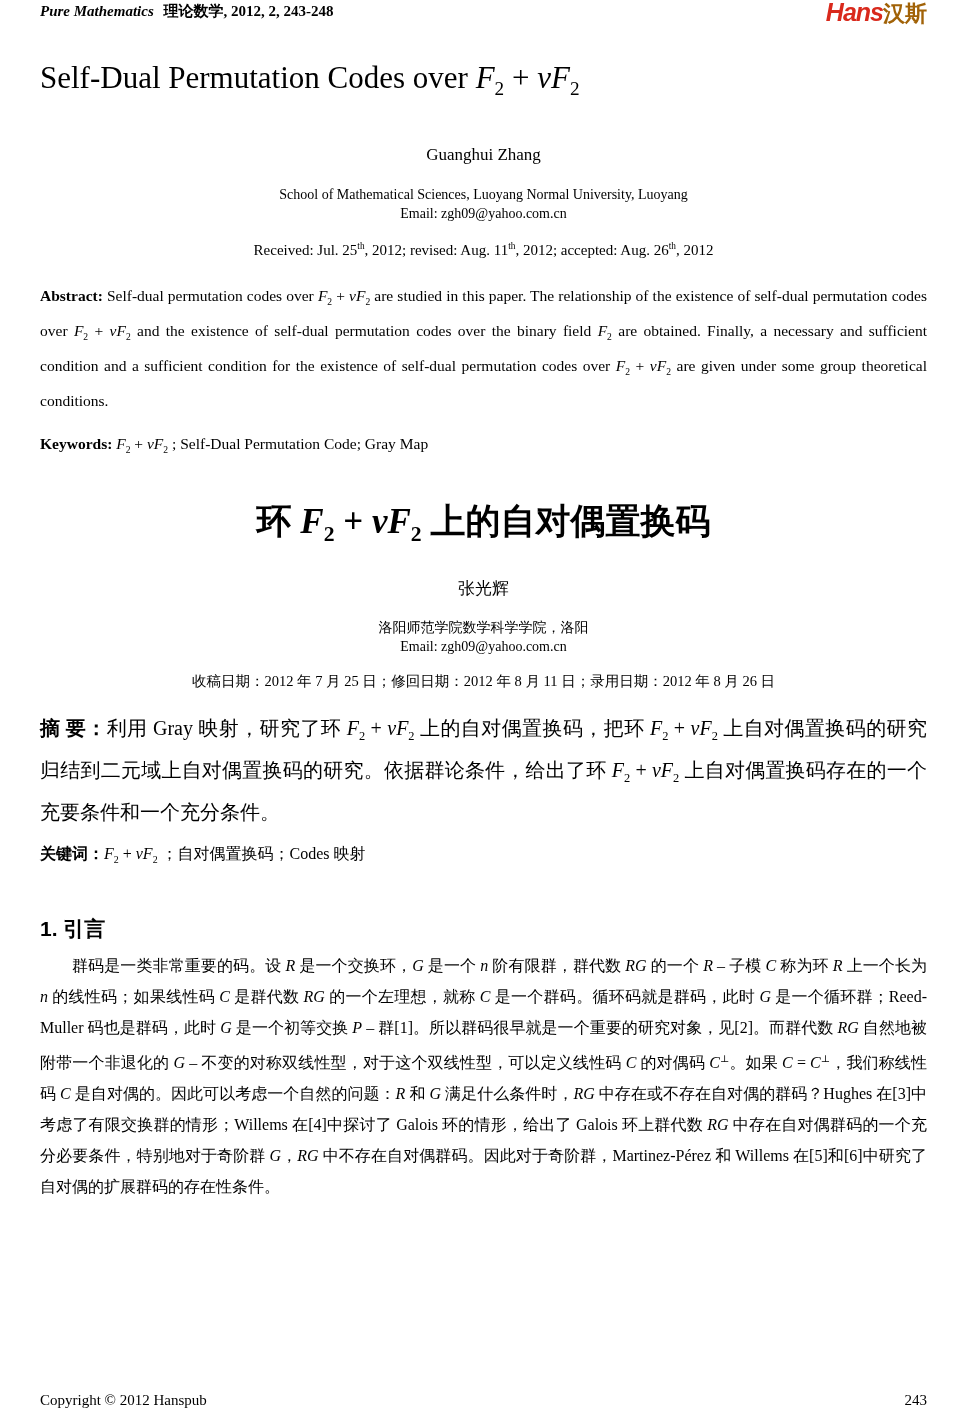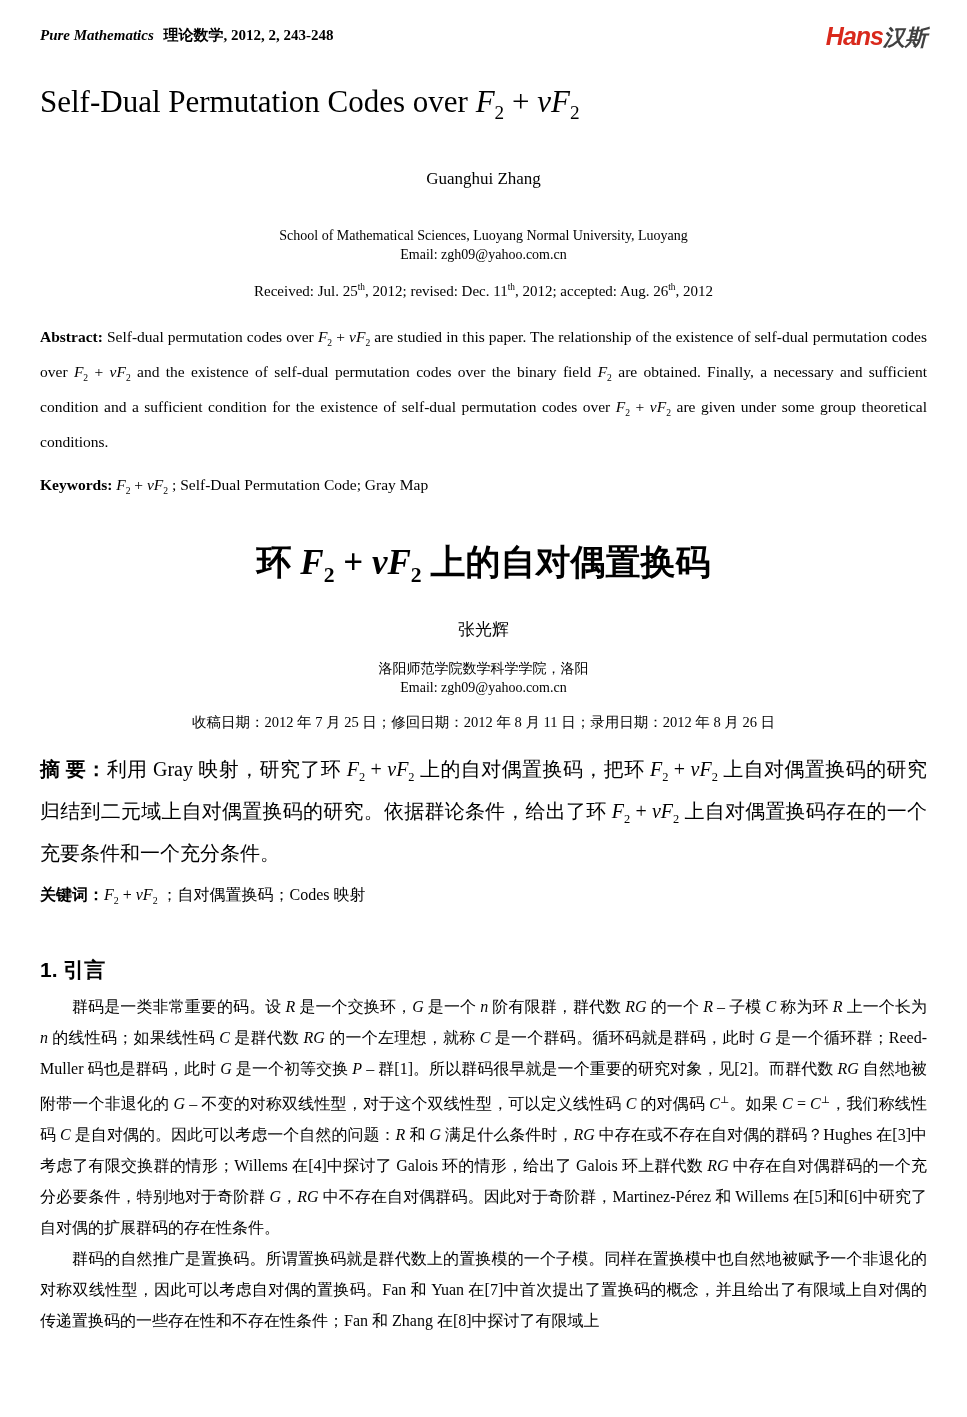--- a/index.html
+++ b/index.html
@@ -1,42 +1,42 @@
 <!DOCTYPE html>
 <html><head>
 <meta charset="utf-8">
 <style>
   html,body { margin:0; padding:0; background:#888; }
   .page {
     width:967px; height:1417px; margin:0 auto; position:relative;
     background:#ffffff; color:#000;
     font-family:"Liberation Serif","DejaVu Serif",serif;
-    box-sizing:border-box; padding:24px 40px 0 40px; overflow:hidden;
+    box-sizing:border-box; padding:0 40px 0 40px; overflow:hidden;
   }
   
   .seg-n { }
   .seg-b { font-weight:bold; }
   .seg-i { font-style:italic; }
   .seg-sub { vertical-align:sub; font-size:0.62em; }
   .seg-sup { vertical-align:super; font-size:0.62em; }
 
   .header-row { display:flex; justify-content:space-between; align-items:flex-start; }
   .journal-line { font-size:15px; padding-top:2px; }
   .journal-en { font-weight:bold; font-style:italic; }
   .journal-cn { font-weight:bold; margin-left:6px; }
   .logo { white-space:nowrap; line-height:24px; font-family:"Liberation Sans","DejaVu Sans",sans-serif; }
   .logo-hans { color:#d9291c; font-weight:bold; font-style:italic; font-size:25px; letter-spacing:-1px; }
-  .logo-cn { color:#404040; font-weight:bold; font-size:22px;font-style:italic; }
+  .logo-cn { color:#a16207; font-weight:bold; font-size:22px; }
   .doi-line { font-size:15px; margin-top:3px; }
   .doi-link { color:#0808c8; text-decoration:underline; }
   .published { color:#000; margin-left:14px; }
 
   .title-en { margin-top:30px; text-align:left; font-size:31px; font-weight:normal; line-height:40px; }
   .author { margin-top:36px; text-align:center; font-size:17px; font-weight:normal; }
-  .affil-block { margin-top:37px; text-align:center; font-size:14px; line-height:19px; }
+  .affil-block { margin-top:20px; text-align:center; font-size:14px; line-height:19px; }
   .received { margin-top:18px; text-align:center; font-size:15px; }
 
   .abstract-en { margin-top:22px; font-size:15.5px; line-height:29px; text-align:justify; }
   .keywords-en { margin-top:14px; font-size:15.5px; line-height:29px; }
 
   .title-cn { margin-top:34px; text-align:center; font-size:35px; font-weight:bold; line-height:46px; }
   .author-cn { margin-top:20px; text-align:center; font-size:17px; font-weight:normal; }
   .affil-block-cn { margin-top:18px; text-align:center; font-size:14px; line-height:19px; }
   .dates-cn { margin-top:16px; text-align:center; font-size:14.5px; }
 
@@ -69,21 +69,21 @@
 
   <div class="title-en"><span class="seg-n">Self-Dual Permutation Codes over  </span><span class="seg-i">F</span><span class="seg-sub">2</span><span class="seg-n"> + </span><span class="seg-i">vF</span><span class="seg-sub">2</span></div>
 
   <div class="author">Guanghui Zhang</div>
 
   <div class="affil-block">
     <div>School of Mathematical Sciences, Luoyang Normal University, Luoyang</div>
     <div>Email: zgh09@yahoo.com.cn</div>
   </div>
 
-  <div class="received"><span class="seg-n">Received: Jul. 25</span><span class="seg-sup">th</span><span class="seg-n">, 2012; revised: Dec. 11</span><span class="seg-sup">th</span><span class="seg-n">, 2012; accepted: Aug. 26</span><span class="seg-sup">th</span><span class="seg-n">, 2012</span></div>
+  <div class="received"><span class="seg-n">Received: Jul. 25</span><span class="seg-sup">th</span><span class="seg-n">, 2012; revised: Aug. 11</span><span class="seg-sup">th</span><span class="seg-n">, 2012; accepted: Aug. 26</span><span class="seg-sup">th</span><span class="seg-n">, 2012</span></div>
 
   <div class="abstract-en"><span class="seg-b">Abstract: </span><span class="seg-n">Self-dual permutation codes over </span><span class="seg-i">F</span><span class="seg-sub">2</span><span class="seg-n"> + </span><span class="seg-i">vF</span><span class="seg-sub">2</span><span class="seg-n"> are studied in this paper. The relationship of the existence of self-dual permutation codes over </span><span class="seg-i">F</span><span class="seg-sub">2</span><span class="seg-n"> + </span><span class="seg-i">vF</span><span class="seg-sub">2</span><span class="seg-n"> and the existence of self-dual permutation codes over the binary field </span><span class="seg-i">F</span><span class="seg-sub">2</span><span class="seg-n"> are obtained. Finally, a necessary and sufficient condition and a sufficient condition for the existence of self-dual permutation codes over </span><span class="seg-i">F</span><span class="seg-sub">2</span><span class="seg-n"> + </span><span class="seg-i">vF</span><span class="seg-sub">2</span><span class="seg-n"> are given under some group theoretical conditions.</span></div>
 
   <div class="keywords-en"><span class="seg-b">Keywords: </span><span class="seg-i">F</span><span class="seg-sub">2</span><span class="seg-n"> + </span><span class="seg-i">vF</span><span class="seg-sub">2</span><span class="seg-n"> ; Self-Dual Permutation Code; Gray Map</span></div>
 
   <div class="title-cn"><span class="seg-n">环 </span><span class="seg-i">F</span><span class="seg-sub">2</span><span class="seg-n"> + </span><span class="seg-i">vF</span><span class="seg-sub">2</span><span class="seg-n"> 上的自对偶置换码</span></div>
 
   <div class="author-cn">张光辉</div>
 
   <div class="affil-block-cn">
@@ -93,16 +93,19 @@
 
   <div class="dates-cn">收稿日期：2012 年 7 月 25 日；修回日期：2012 年 8 月 11 日；录用日期：2012 年 8 月 26 日</div>
 
   <div class="abstract-cn"><span class="seg-b">摘  要：</span><span class="seg-n">利用 Gray 映射，研究了环 </span><span class="seg-i">F</span><span class="seg-sub">2</span><span class="seg-n"> + </span><span class="seg-i">vF</span><span class="seg-sub">2</span><span class="seg-n"> 上的自对偶置换码，把环 </span><span class="seg-i">F</span><span class="seg-sub">2</span><span class="seg-n"> + </span><span class="seg-i">vF</span><span class="seg-sub">2</span><span class="seg-n"> 上自对偶置换码的研究归结到二元域上自对偶置换码的研究。依据群论条件，给出了环 </span><span class="seg-i">F</span><span class="seg-sub">2</span><span class="seg-n"> + </span><span class="seg-i">vF</span><span class="seg-sub">2</span><span class="seg-n"> 上自对偶置换码存在的一个充要条件和一个充分条件。</span></div>
 
   <div class="keywords-cn"><span class="seg-b">关键词：</span><span class="seg-i">F</span><span class="seg-sub">2</span><span class="seg-n"> + </span><span class="seg-i">vF</span><span class="seg-sub">2</span><span class="seg-n"> ；自对偶置换码；Codes 映射</span></div>
 
   <div class="section-heading">1. 引言</div>
 
   <p class="body-para"><span class="seg-n">群码是一类非常重要的码。设 </span><span class="seg-i">R</span><span class="seg-n"> 是一个交换环，</span><span class="seg-i">G</span><span class="seg-n"> 是一个 </span><span class="seg-i">n</span><span class="seg-n"> 阶有限群，群代数 </span><span class="seg-i">RG</span><span class="seg-n"> 的一个 </span><span class="seg-i">R</span><span class="seg-n"> – 子模 </span><span class="seg-i">C</span><span class="seg-n"> 称为环 </span><span class="seg-i">R</span><span class="seg-n"> 上一个长为 </span><span class="seg-i">n</span><span class="seg-n"> 的线性码；如果线性码 </span><span class="seg-i">C</span><span class="seg-n"> 是群代数 </span><span class="seg-i">RG</span><span class="seg-n"> 的一个左理想，就称 </span><span class="seg-i">C</span><span class="seg-n"> 是一个群码。循环码就是群码，此时 </span><span class="seg-i">G</span><span class="seg-n"> 是一个循环群；Reed-Muller 码也是群码，此时 </span><span class="seg-i">G</span><span class="seg-n"> 是一个初等交换 </span><span class="seg-i">P</span><span class="seg-n"> – 群[1]。所以群码很早就是一个重要的研究对象，见[2]。而群代数 </span><span class="seg-i">RG</span><span class="seg-n"> 自然地被附带一个非退化的 </span><span class="seg-i">G</span><span class="seg-n"> – 不变的对称双线性型，对于这个双线性型，可以定义线性码 </span><span class="seg-i">C</span><span class="seg-n"> 的对偶码 </span><span class="seg-i">C</span><span class="seg-sup">⊥</span><span class="seg-n">。如果 </span><span class="seg-i">C</span><span class="seg-n"> = </span><span class="seg-i">C</span><span class="seg-sup">⊥</span><span class="seg-n">，我们称线性码 </span><span class="seg-i">C</span><span class="seg-n"> 是自对偶的。因此可以考虑一个自然的问题：</span><span class="seg-i">R</span><span class="seg-n"> 和 </span><span class="seg-i">G</span><span class="seg-n"> 满足什么条件时，</span><span class="seg-i">RG</span><span class="seg-n"> 中存在或不存在自对偶的群码？Hughes 在[3]中考虑了有限交换群的情形；Willems 在[4]中探讨了 Galois 环的情形，给出了 Galois 环上群代数 </span><span class="seg-i">RG</span><span class="seg-n"> 中存在自对偶群码的一个充分必要条件，特别地对于奇阶群 </span><span class="seg-i">G</span><span class="seg-n">，</span><span class="seg-i">RG</span><span class="seg-n"> 中不存在自对偶群码。因此对于奇阶群，Martinez-Pérez 和 Willems 在[5]和[6]中研究了自对偶的扩展群码的存在性条件。</span></p>
-  <p class="body-para"><span class="seg-n">群码的自然推广是置换码。所谓置换码就是群代数上的置换模的一个子模。同样在置换模中也自然地被赋予一个非退化的对称双线性型，因此可以考虑自对偶的置换码。Fan 和 Yuan 在[7]中首次提出了置换码的概念，并且给出了有限域上自对偶的传递置换码的一些存在性和不存在性条件；Fan 和 Zhang 在[8]中探讨了有限域上</span></p>
 
+  <div class="footer">
+    <span>Copyright © 2012 Hanspub</span>
+    <span>243</span>
+  </div>
 
 </div>
 
 </body></html>

